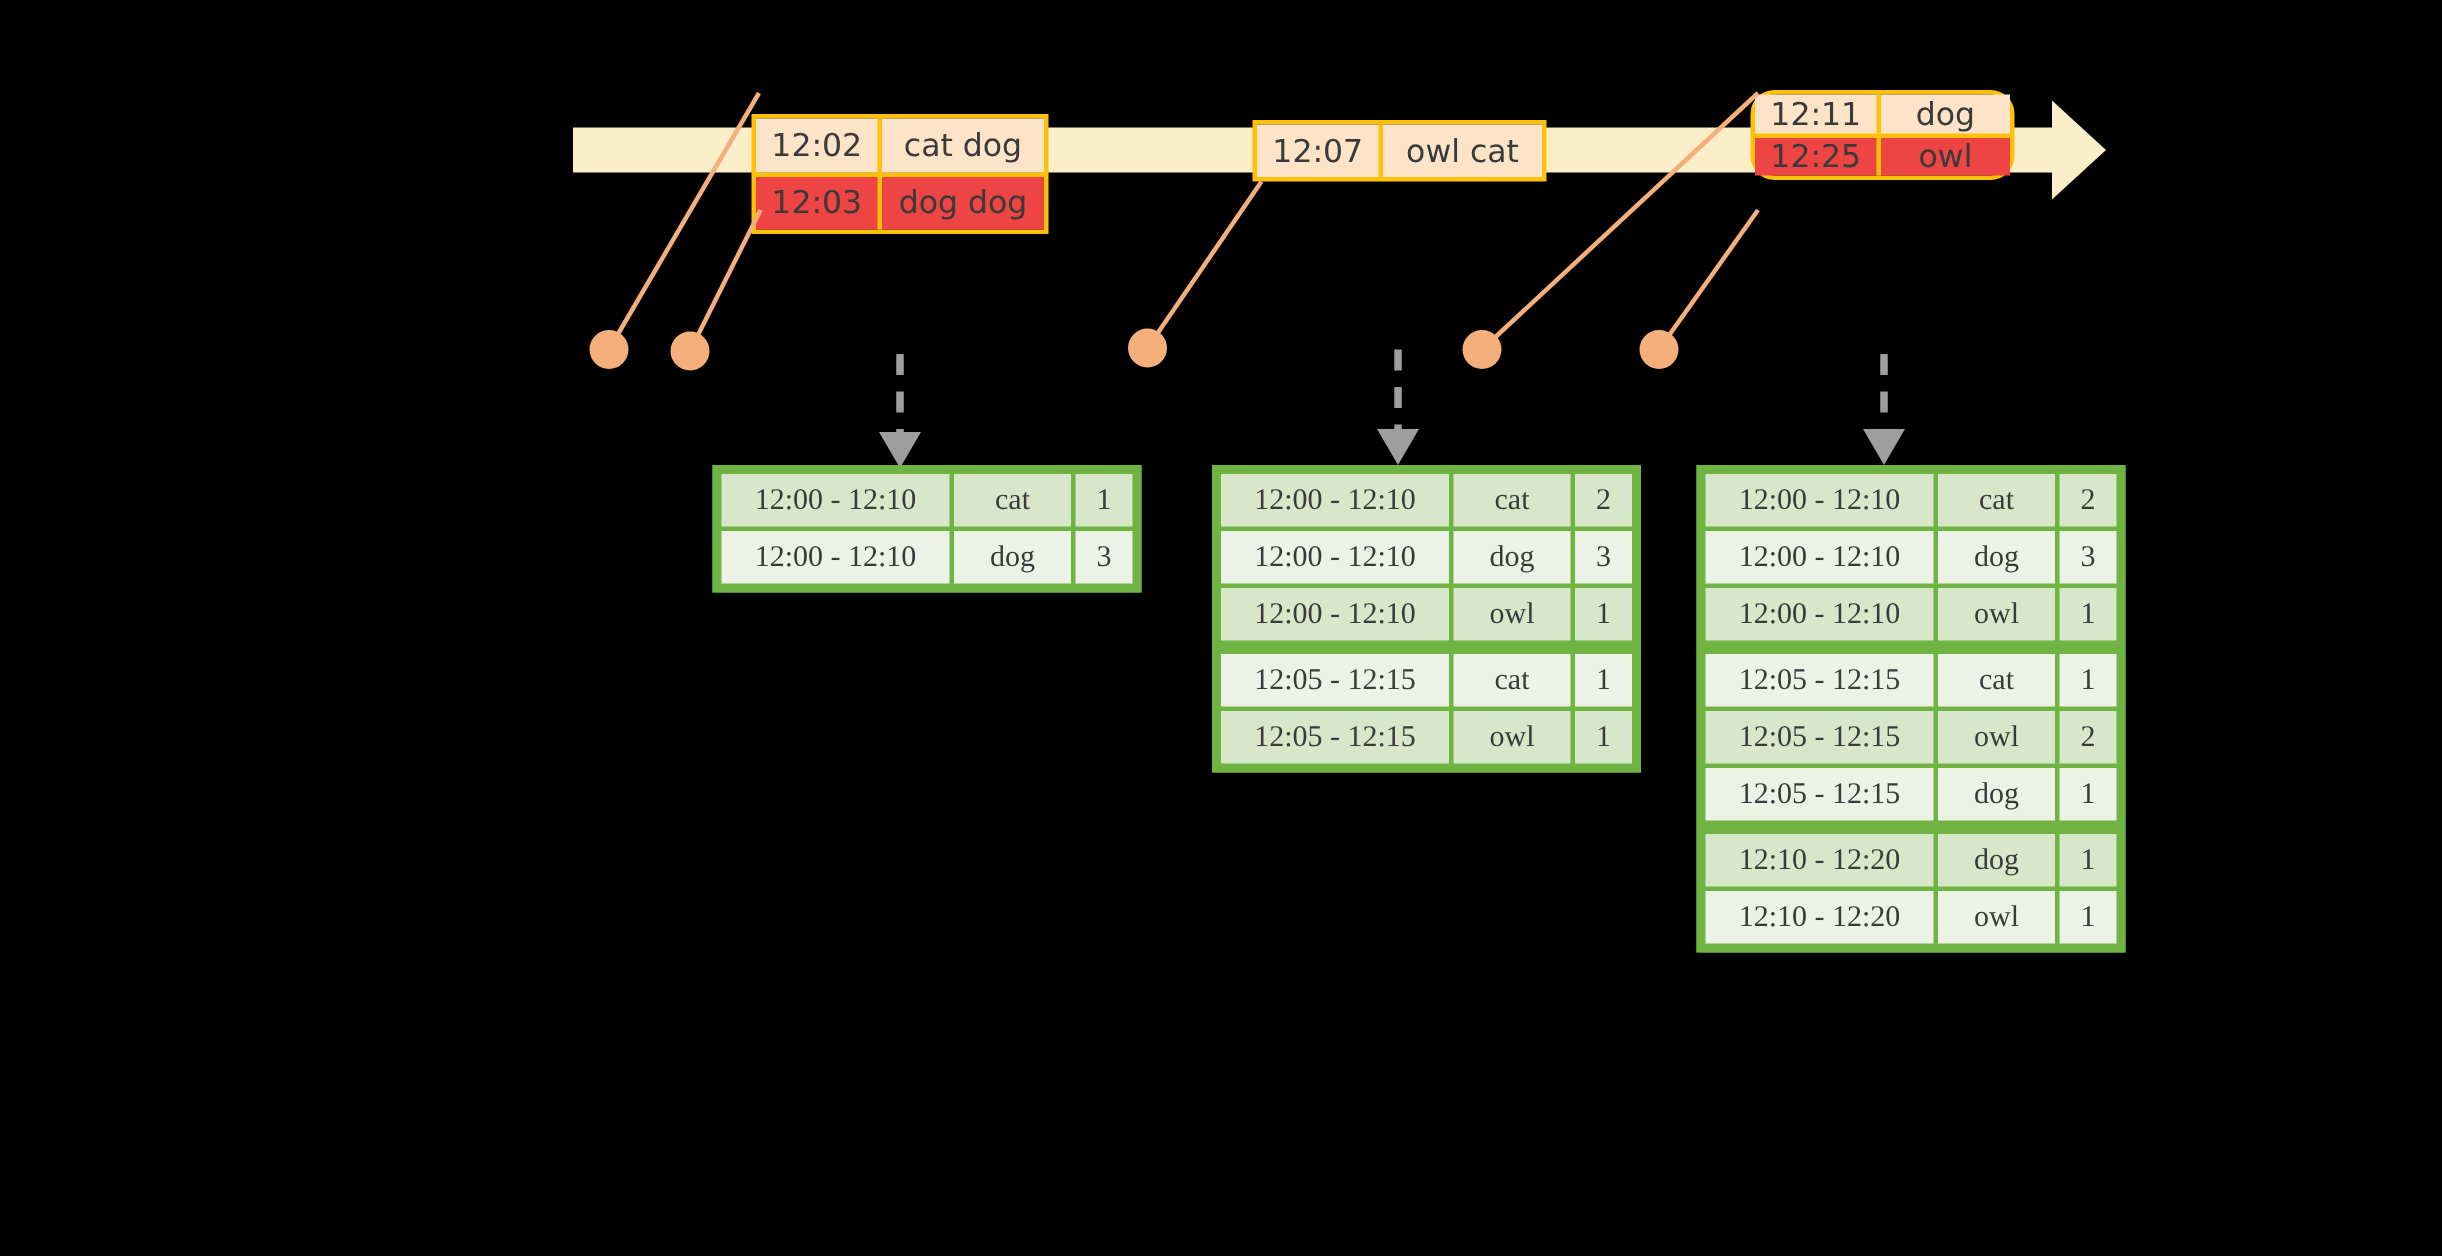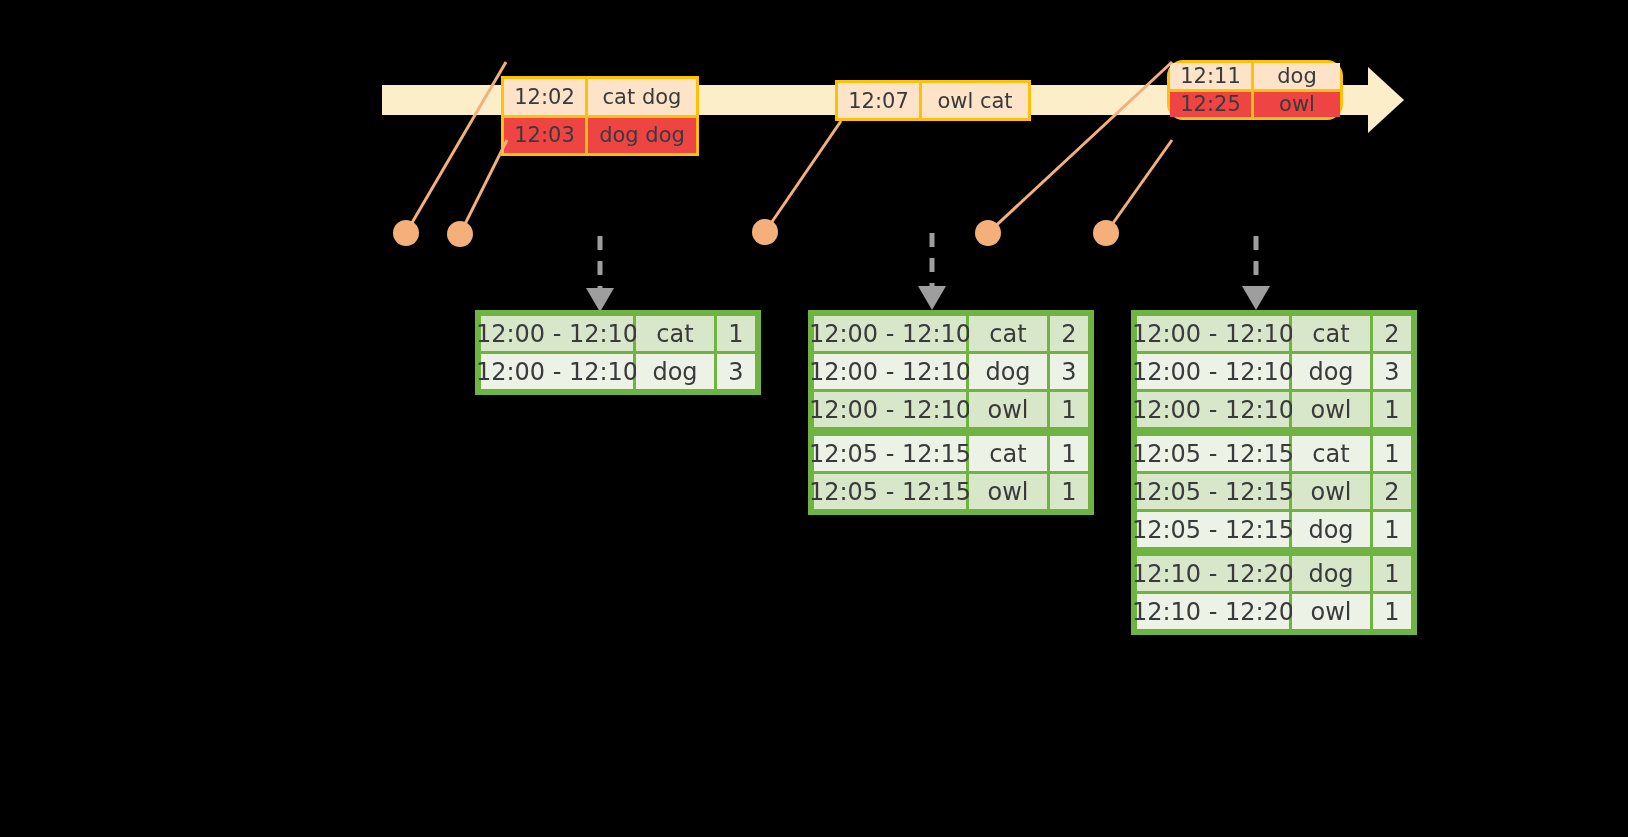--- a/index.html
+++ b/index.html
@@ -40,21 +40,21 @@
 
   
   .gtable{
     position:absolute;border:3px solid #6FB443;box-sizing:border-box;
     background:#6FB443;display:flex;flex-direction:column;gap:3px;
     padding:3px;
   }
   .grow{display:flex;gap:3px;height:35px;}
   .gcell{
     display:flex;align-items:center;justify-content:center;
-    font-size:24px;color:#3a3a3a;white-space:nowrap;
+    font-size:20px;color:#3a3a3a;white-space:nowrap;font-family:Liberation Serif, serif;
   }
   .grow.g-dark .gcell{background:#D8E6CA;}
   .grow.g-light .gcell{background:#EDF2E7;}
   .gc-window{width:152px;}
   .gc-key{width:78px;}
   .gc-count{width:38px;}
   .gsep{height:3px;background:#6FB443;}
 
   .dot{position:absolute;width:26px;height:26px;border-radius:50%;background:#F4AF7B;}
 </style>

